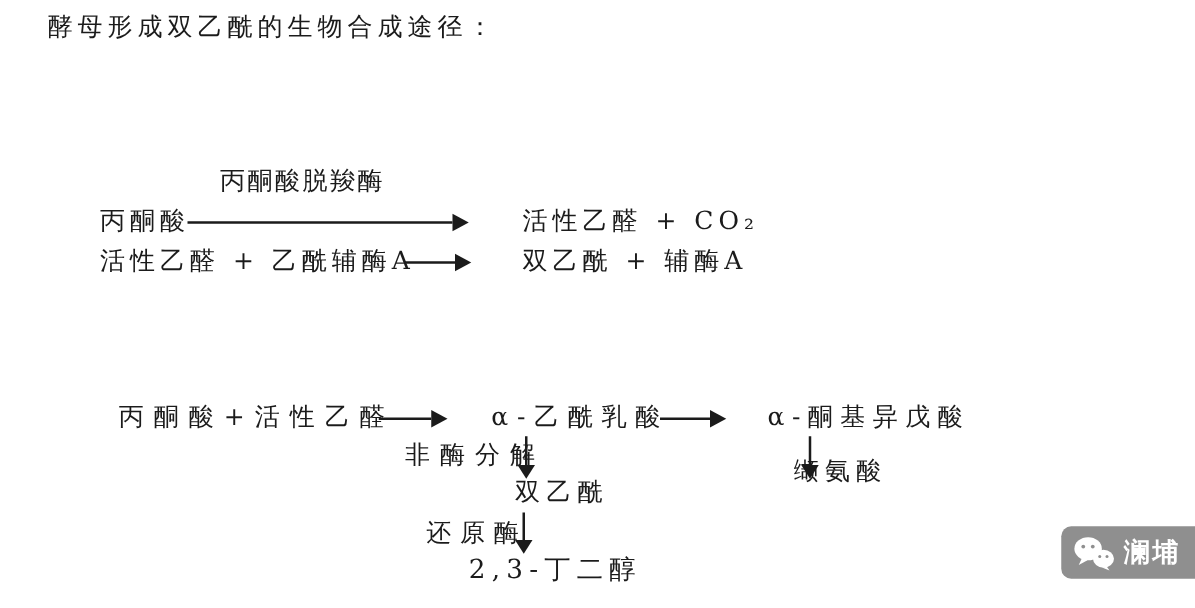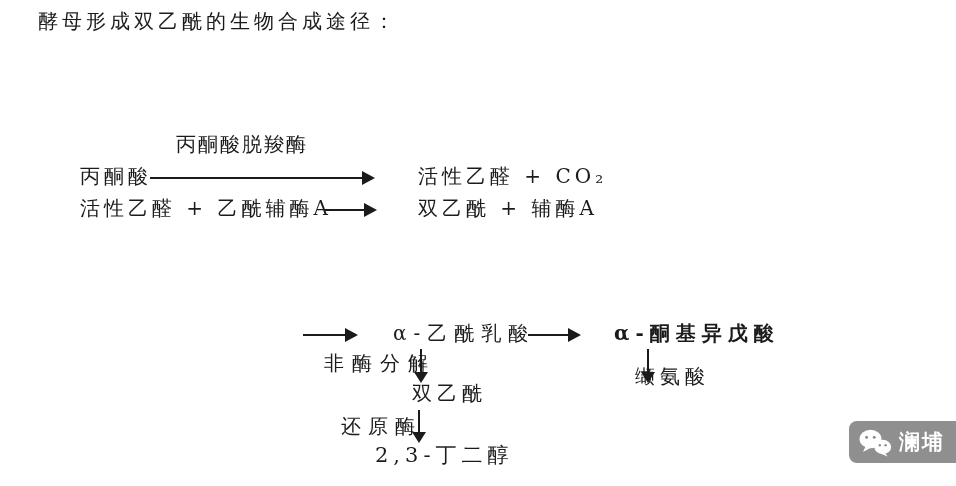--- a/index.html
+++ b/index.html
@@ -38,24 +38,25 @@
 
   <div class="t ls4" style="left:52px;top:164px;">丙酮酸</div>
   <div class="harrow" style="left:150px;top:177px;width:212px;"></div>
   <div class="t ls4" style="left:390px;top:164px;">活性乙醛 + CO₂</div>
 
   <div class="t ls4" style="left:52px;top:196px;">活性乙醛 + 乙酰辅酶A</div>
   <div class="harrow" style="left:324px;top:209px;width:40px;"></div>
   <div class="t ls4" style="left:390px;top:196px;">双乙酰 + 辅酶A</div>
 
 
+  <div class="t ls8" style="left:67px;top:321px;">丙酮酸+活性乙醛</div>
   <div class="harrow" style="left:303px;top:334px;width:42px;"></div>
   <div class="t ls7" style="left:365px;top:321px;">α-乙酰乳酸</div>
   <div class="harrow" style="left:528px;top:334px;width:40px;"></div>
-  <div class="t ls6" style="left:586px;top:321px;font-weight:bold;">α-酮基异戊酸</div>
+  <div class="t ls6" style="left:586px;top:321px;">α-酮基异戊酸</div>
 
   <div class="t ls8" style="left:296px;top:351px;">非酶分解</div>
   <div class="varrow" style="left:420px;top:349px;height:23px;"></div>
   <div class="t ls5" style="left:384px;top:381px;">双乙酰</div>
 
   <div class="varrow" style="left:647px;top:349px;height:23px;"></div>
   <div class="t ls5" style="left:607px;top:364px;">缬氨酸</div>
 
   <div class="t ls7" style="left:313px;top:414px;">还原酶</div>
   <div class="varrow" style="left:418px;top:410px;height:22px;"></div>

